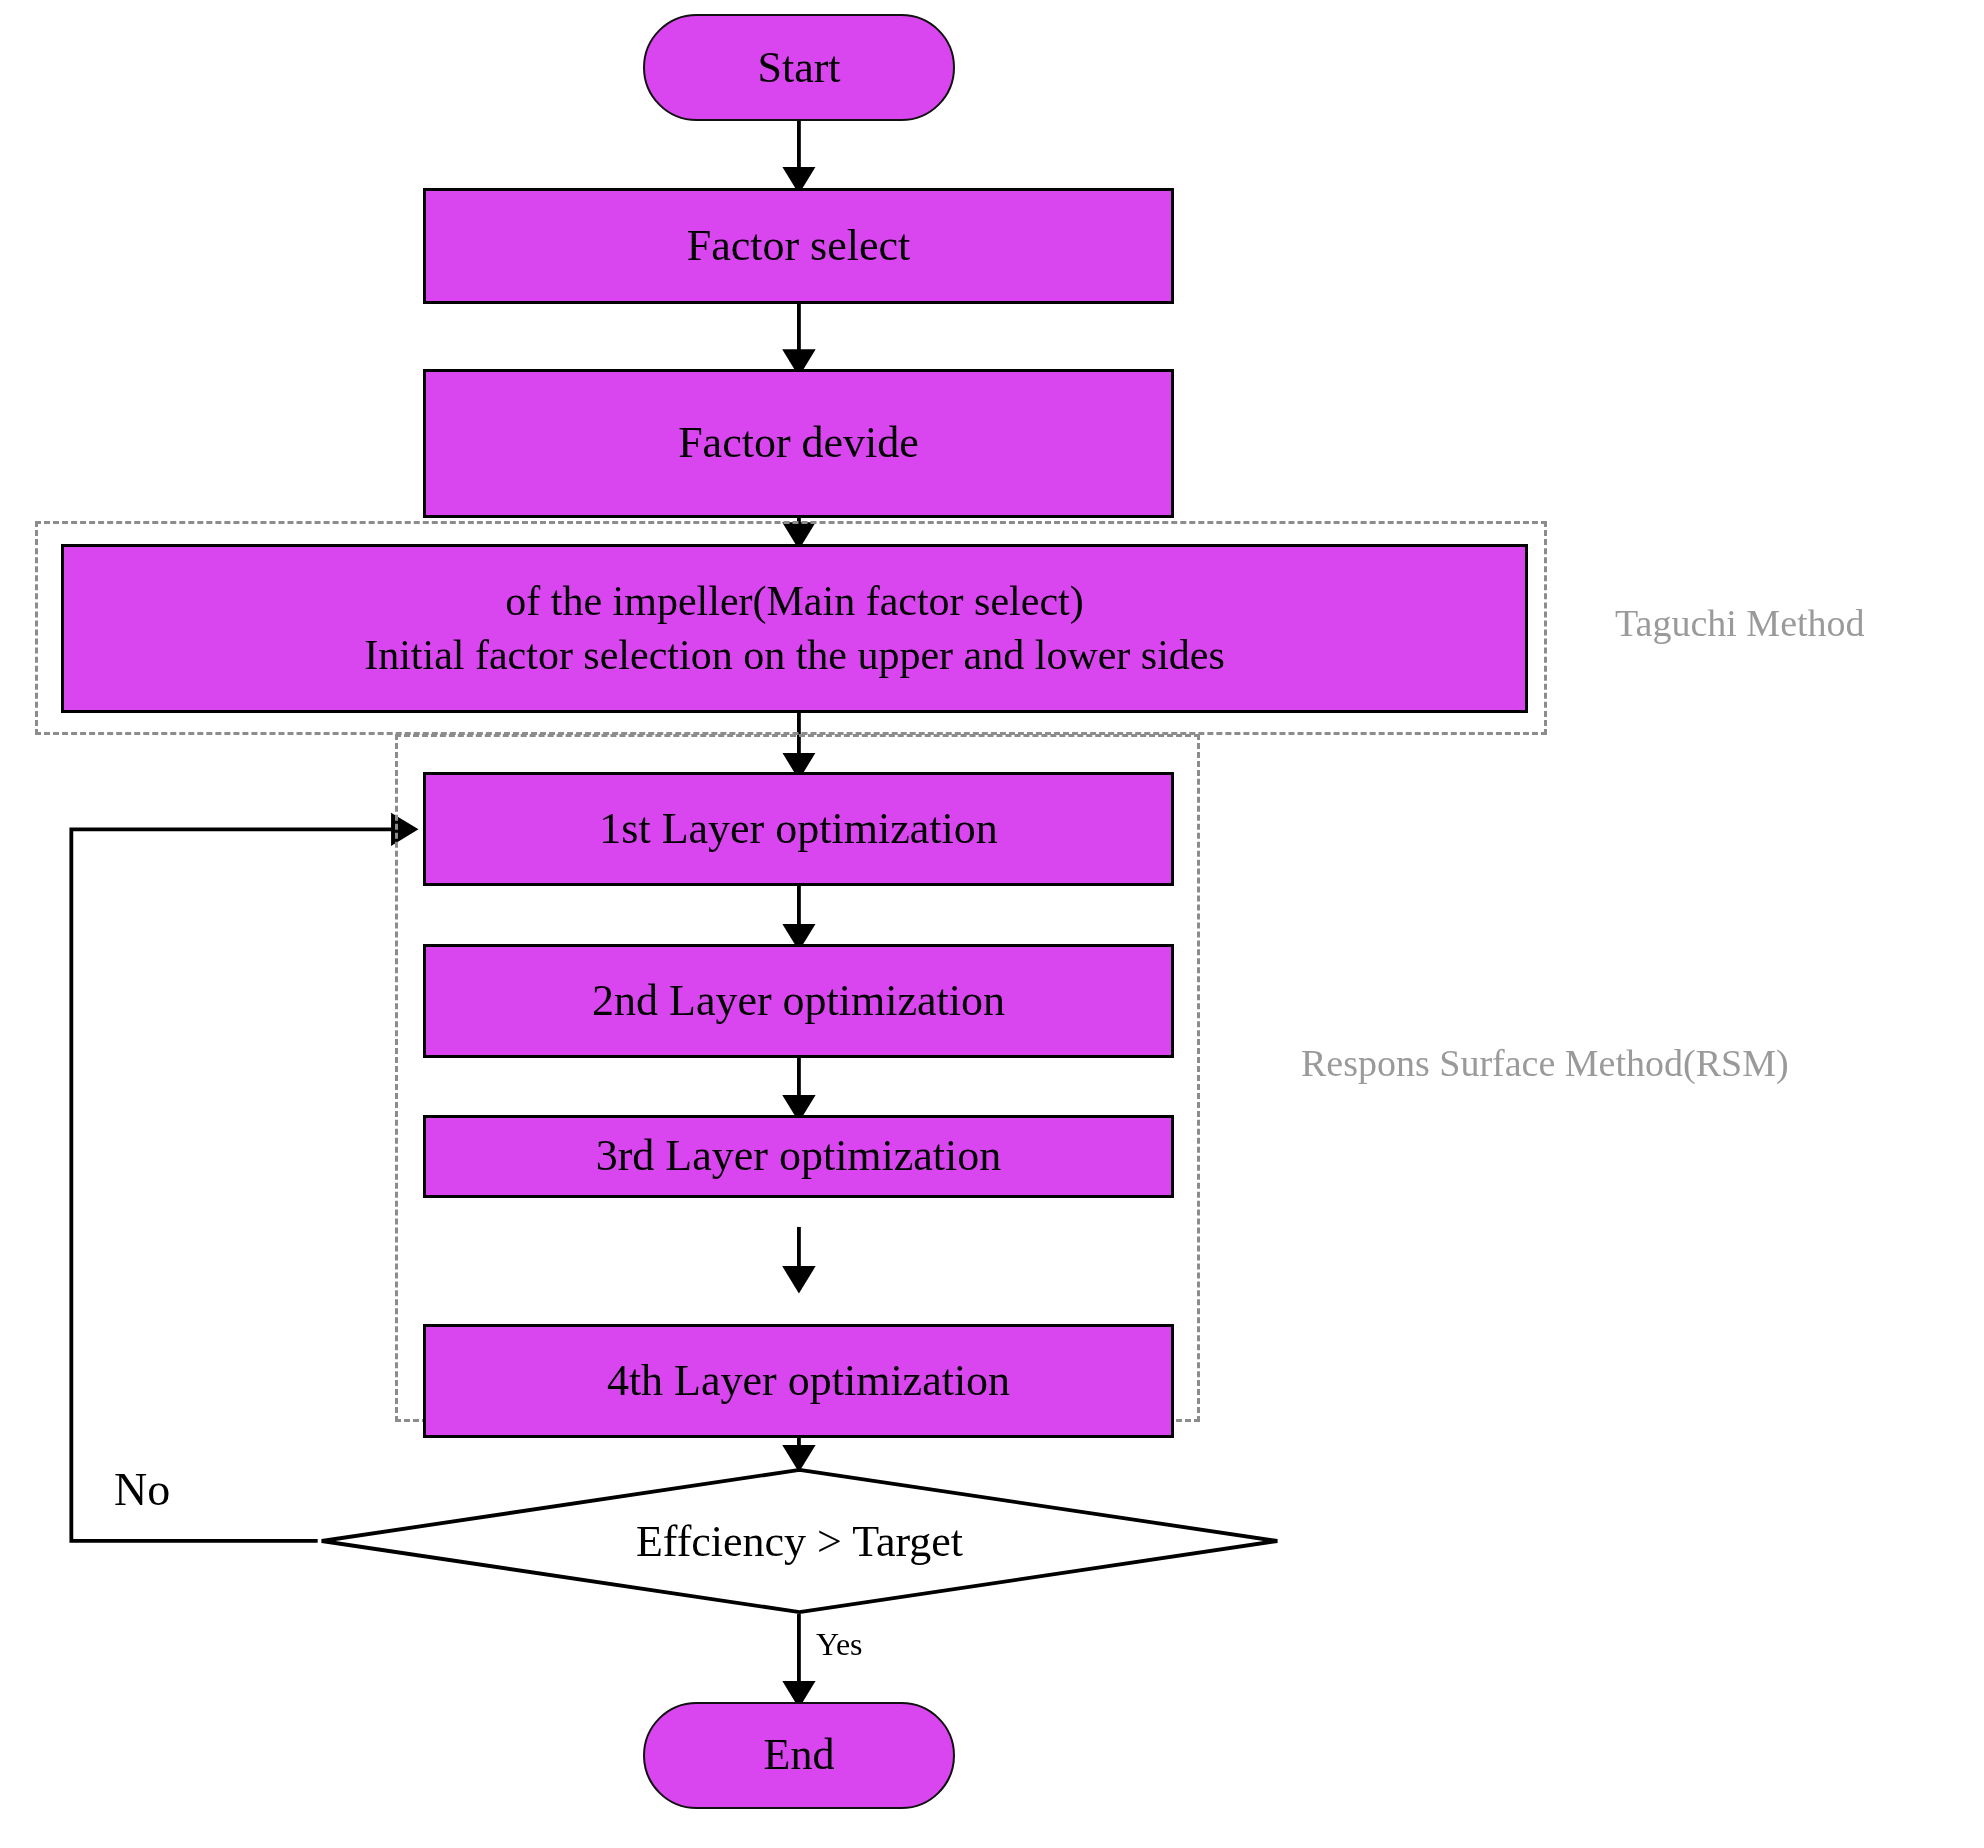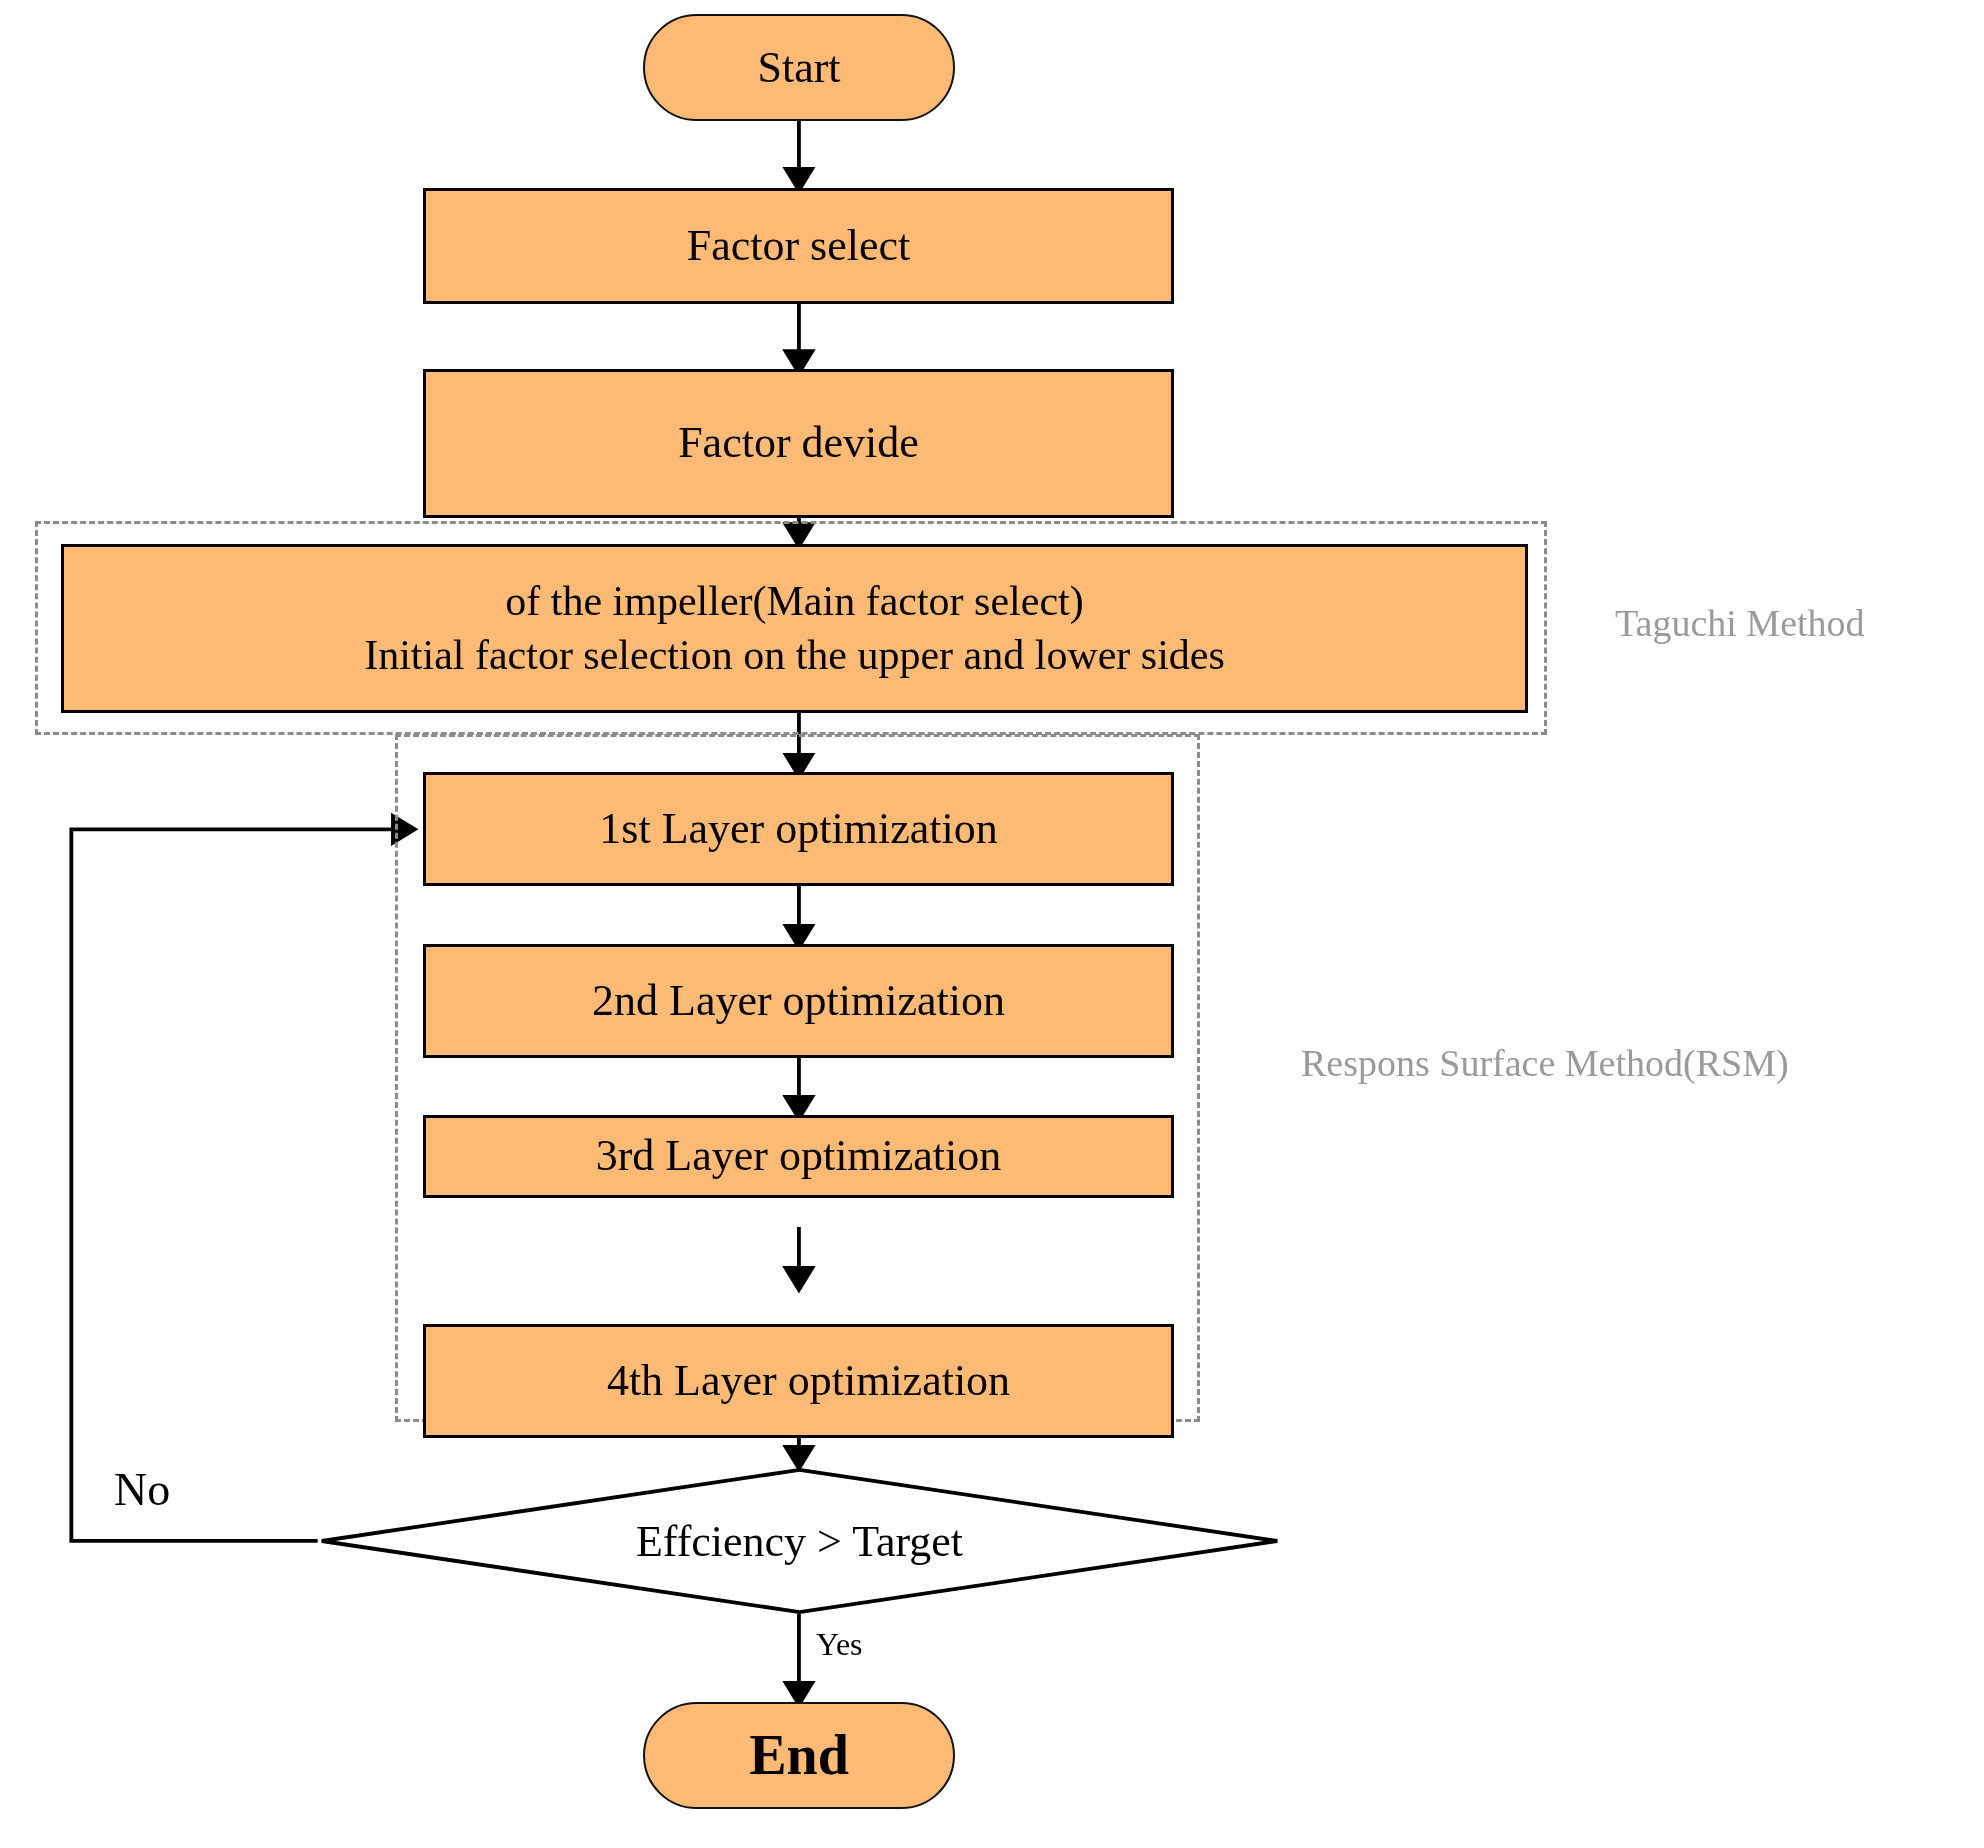--- a/index.html
+++ b/index.html
@@ -20,21 +20,21 @@
   }
   
   .node {
     position: absolute;
     box-sizing: border-box;
     display: flex;
     align-items: center;
     justify-content: center;
     text-align: center;
     color: #000000;
-    background: #fdba74;
+    background: #d946ef;
     line-height: 1.28;
   }
   .rect {
     border: 3.8px solid #000000;
   }
   .terminator {
     border: 2.9px solid #111111;
     border-radius: 57px;
   }
   .group-box {
@@ -150,20 +150,20 @@
 
   <div class="node rect" style="left:423px; top:1324px; width:751px; height:114px; font-size:44px;padding-left:20px;">4th Layer optimization</div>
 
   <div class="diamond-wrap" style="left:318px; top:1468px; width:963px; height:146px;">
     <svg width="963" height="146" viewBox="0 0 1012 154" xmlns="http://www.w3.org/2000/svg">
       <polygon points="506,2 1010,77 506,152 2,77" fill="#ffffff" stroke="#000000" stroke-width="4"></polygon>
     </svg>
     <div class="diamond-text" style="font-size:44px;">Effciency &gt; Target</div>
   </div>
 
-  <div class="node terminator" style="left:643px; top:1702px; width:312px; height:107px; font-size:56px;font-weight:bold;">End</div>
+  <div class="node terminator" style="left:643px; top:1702px; width:312px; height:107px; font-size:44px;">End</div>
 
   <div class="edge-label" style="left:114px; top:1463px; font-size:46px;">No</div>
 
   <div class="edge-label" style="left:816px; top:1626px; font-size:32px;">Yes</div>
 
 </div>
 
 
 </body></html>

